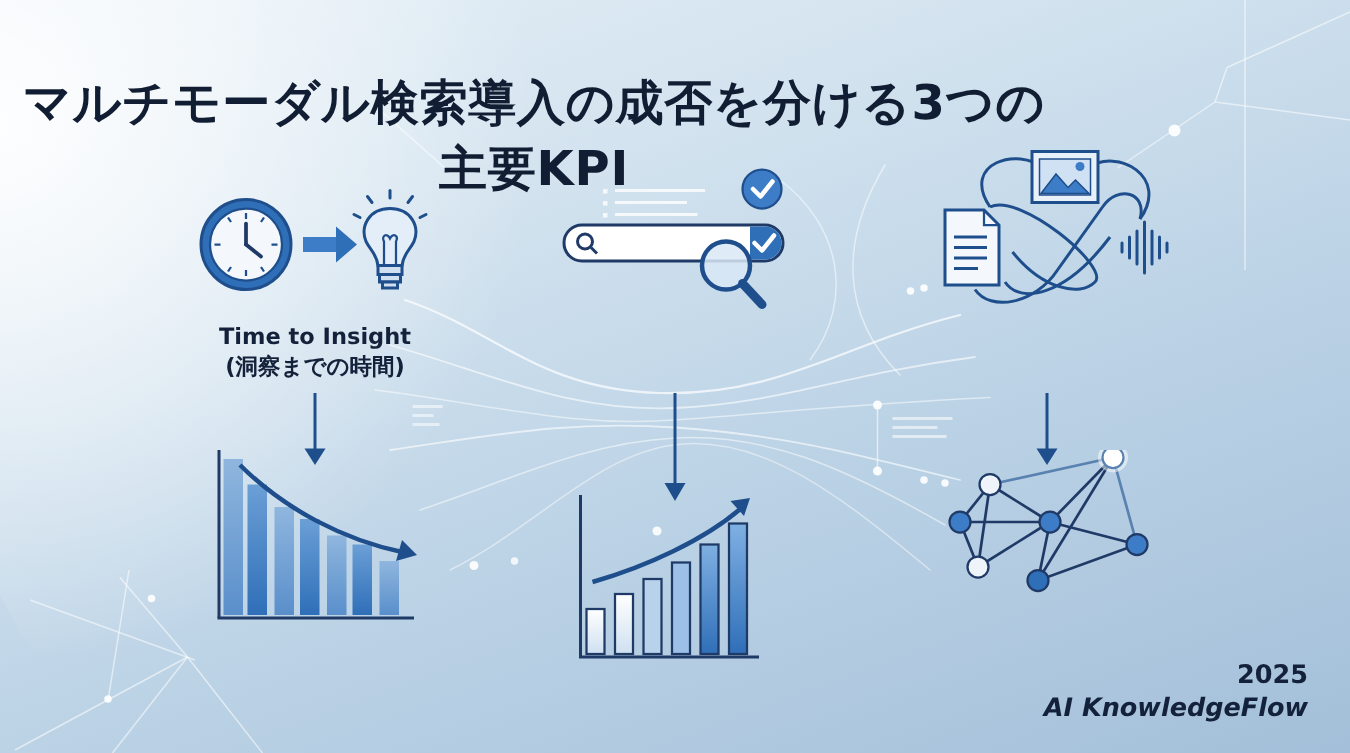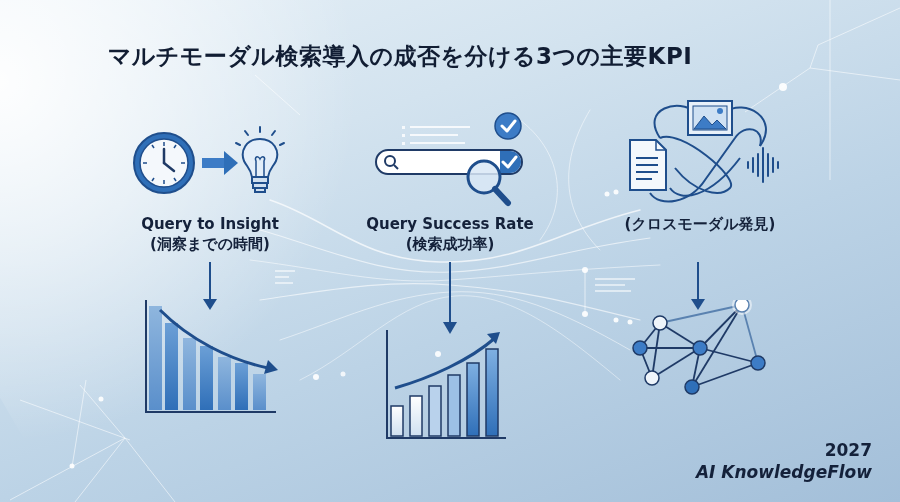--- a/index.html
+++ b/index.html
@@ -10,21 +10,21 @@
   }
   .glow {
     position: absolute; left: -120px; top: -140px; width: 520px; height: 520px;
     background: radial-gradient(ellipse at 30% 30%, rgba(255,255,255,0.95) 0%, rgba(255,255,255,0.55) 30%, rgba(255,255,255,0) 70%);
     transform: rotate(-30deg);
     pointer-events: none;
   }
   .bg-svg { position: absolute; left: 0; top: 0; width: 900px; height: 502px; }
   .title {
     position: absolute; left: 0; top: 26px; width: 712px; text-align: center;
-    font-size: 23px; font-weight: bold; color: #111d33; letter-spacing: 0.5px; padding-left: 44px;
+    font-size: 32px; font-weight: bold; color: #111d33; letter-spacing: 0.5px;
   }
   .kpi-label {
     position: absolute; text-align: center; color: #14213a; font-weight: bold; line-height: 20px;
   }
   .kpi-label .en { font-size: 15px; display: block; }
   .kpi-label .ja { font-size: 15px; display: block; }
   .footer {
     position: absolute; right: 28px; text-align: right; color: #14213a; font-weight: bold;
   }
   .footer.year { top: 440px; font-size: 17px; }
@@ -123,21 +123,21 @@
         <line x1="130" y1="2" x2="130" y2="7"></line>
         <line x1="115" y1="6" x2="118" y2="10"></line>
         <line x1="145" y1="6" x2="142" y2="10"></line>
         <line x1="106" y1="18" x2="110" y2="20"></line>
         <line x1="154" y1="18" x2="150" y2="20"></line>
       </g>
     </g>
   </svg>
 
   <div class="kpi-label" style="left:120px;top:214px;width:180px">
-    <span class="en">Query to Insight</span>
+    <span class="en">Time to Insight</span>
     <span class="ja">(洞察までの時間)</span>
   </div>
 
   <svg class="icon" style="left:372px;top:108px;width:160px;height:100px" viewBox="0 0 160 100">
     <g fill="#ffffff" fill-opacity="0.8">
       <rect x="30" y="18" width="3" height="3"></rect>
         <rect x="38" y="18" width="60" height="2"></rect>
       <rect x="30" y="26" width="3" height="3"></rect>
         <rect x="38" y="26" width="48" height="2"></rect>
       <rect x="30" y="34" width="3" height="3"></rect>
@@ -149,24 +149,20 @@
     <path d="M128 43 L 138 43 A 11 11 0 0 1 138 65 L 128 65 Z" fill="#2f6fb8"></path>
     <polyline points="131,54 136,59 144,49" fill="none" stroke="#ffffff" stroke-width="3" stroke-linecap="round" stroke-linejoin="round"></polyline>
     <circle cx="18" cy="53" r="5" fill="none" stroke="#1f3a66" stroke-width="2"></circle>
     <line x1="22" y1="57" x2="26" y2="61" stroke="#1f3a66" stroke-width="2"></line>
     <g>
       <circle cx="112" cy="69" r="16" fill="#d9e8f6" fill-opacity="0.85" stroke="#1f4e8c" stroke-width="3"></circle>
       <line x1="123" y1="81" x2="136" y2="95" stroke="#1f4e8c" stroke-width="6" stroke-linecap="round"></line>
     </g>
   </svg>
 
-  <div class="kpi-label" style="left:360px;top:214px;width:180px">
-    <span class="en">Query Success Rate</span>
-    <span class="ja">(検索成功率)</span>
-  </div>
 
   <svg class="icon" style="left:620px;top:98px;width:170px;height:110px" viewBox="0 0 170 110">
     <path d="M40 40 C 20 10, 60 0, 75 14 M 105 14 C 125 0, 160 20, 140 48 M 55 70 C 75 95, 100 100, 110 90 C 120 80, 60 30, 40 40 M 120 60 C 90 100, 60 105, 50 90" fill="none" stroke="#1f4e8c" stroke-width="2"></path>
     <path d="M30 95 C 40 110, 70 105, 85 82 L 115 40 C 125 25, 145 30, 140 48" fill="none" stroke="#1f4e8c" stroke-width="2"></path>
     <g>
       <rect x="68" y="3" width="44" height="34" fill="#e8f1fa" stroke="#1f4e8c" stroke-width="2"></rect>
       <rect x="73" y="8" width="34" height="24" fill="#cfe1f3" stroke="#1f4e8c" stroke-width="1"></rect>
       <polygon points="74,31 84,18 92,27 97,22 106,31" fill="#3d7cc6" stroke="#1f4e8c" stroke-width="1"></polygon>
       <circle cx="100" cy="13" r="3" fill="#3d7cc6"></circle>
     </g>
@@ -185,21 +181,20 @@
         <line x1="133" y1="60" x2="133" y2="74"></line>
       <line x1="138" y1="56" x2="138" y2="78"></line>
         <line x1="143" y1="50" x2="143" y2="84"></line>
       <line x1="148" y1="56" x2="148" y2="78"></line>
         <line x1="153" y1="60" x2="153" y2="74"></line>
       <line x1="158" y1="64" x2="158" y2="70"></line>
     </g>
   </svg>
 
   <div class="kpi-label" style="left:600px;top:214px;width:200px">
-    <span class="ja">(クロスモーダル発見)</span>
   </div>
 
   <svg class="icon" style="left:200px;top:262px;width:20px;height:50px" viewBox="0 0 20 50">
     <line x1="10" y1="0" x2="10" y2="40" stroke="#1f4e8c" stroke-width="2"></line>
     <polygon points="3,37 17,37 10,48" fill="#1f4e8c"></polygon>
   </svg>
   <svg class="icon" style="left:440px;top:262px;width:20px;height:75px" viewBox="0 0 20 75">
     <line x1="10" y1="0" x2="10" y2="62" stroke="#1f4e8c" stroke-width="2"></line>
     <polygon points="3,60 17,60 10,72" fill="#1f4e8c"></polygon>
   </svg>
@@ -276,15 +271,15 @@
       <circle cx="10" cy="48" r="7" fill="#3d7cc6"></circle>
       <circle cx="70" cy="48" r="7" fill="#3d7cc6"></circle>
       <circle cx="22" cy="78" r="7" fill="#eef4fa"></circle>
       <circle cx="62" cy="87" r="7" fill="#2f6fb8"></circle>
       <circle cx="128" cy="63" r="7" fill="#3d7cc6"></circle>
     </g>
     <circle cx="112" cy="5" r="10" fill="#ffffff" fill-opacity="0.5"></circle>
     <circle cx="112" cy="5" r="7" fill="#ffffff" stroke="#5a82b0" stroke-width="1.5"></circle>
   </svg>
 
-  <div class="footer year">2027</div>
+  <div class="footer year">2025</div>
   <div class="footer brand">AI KnowledgeFlow</div>
 </div>
 
 </body></html>

